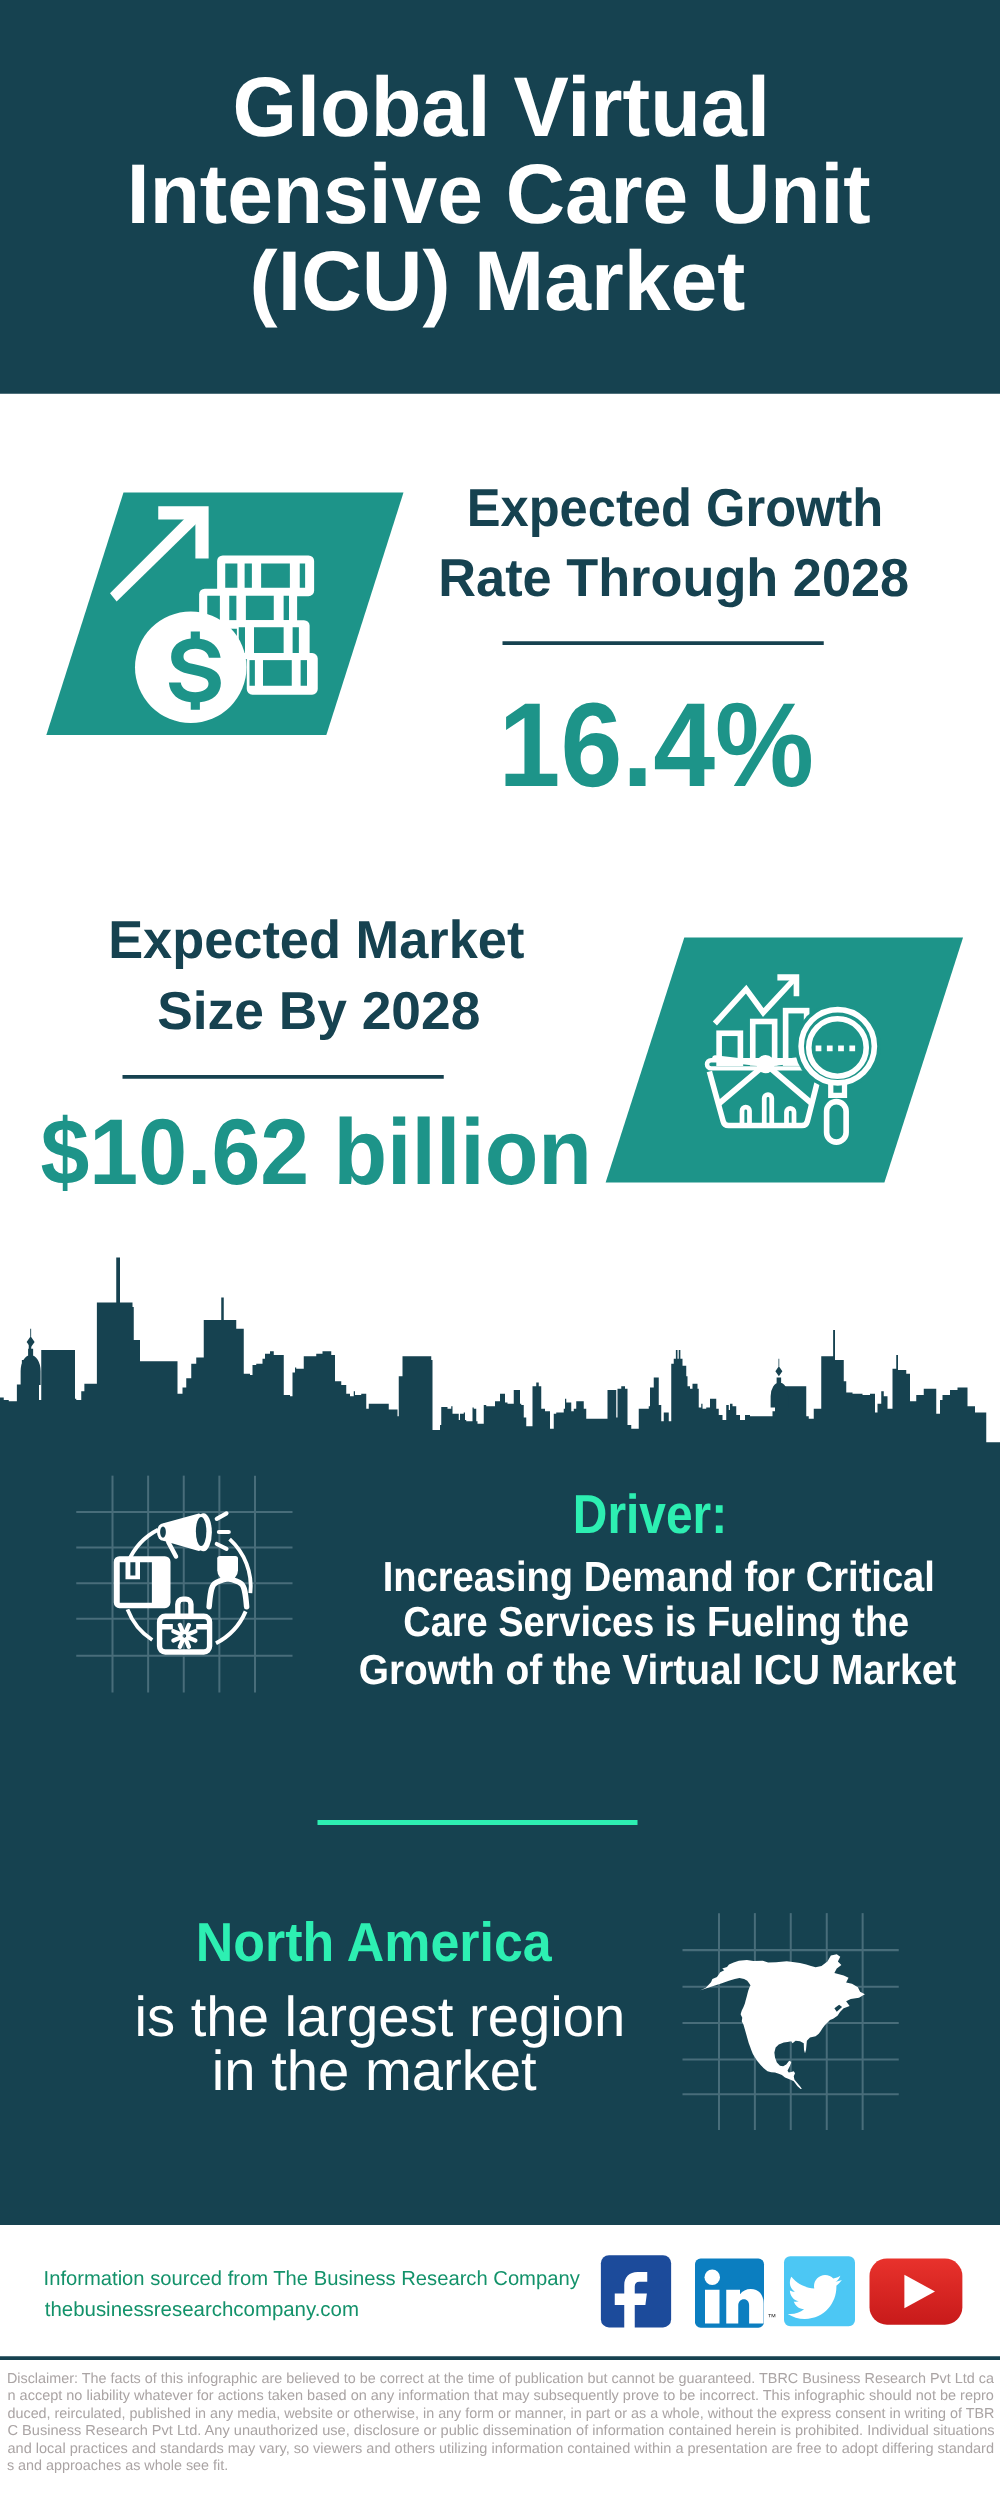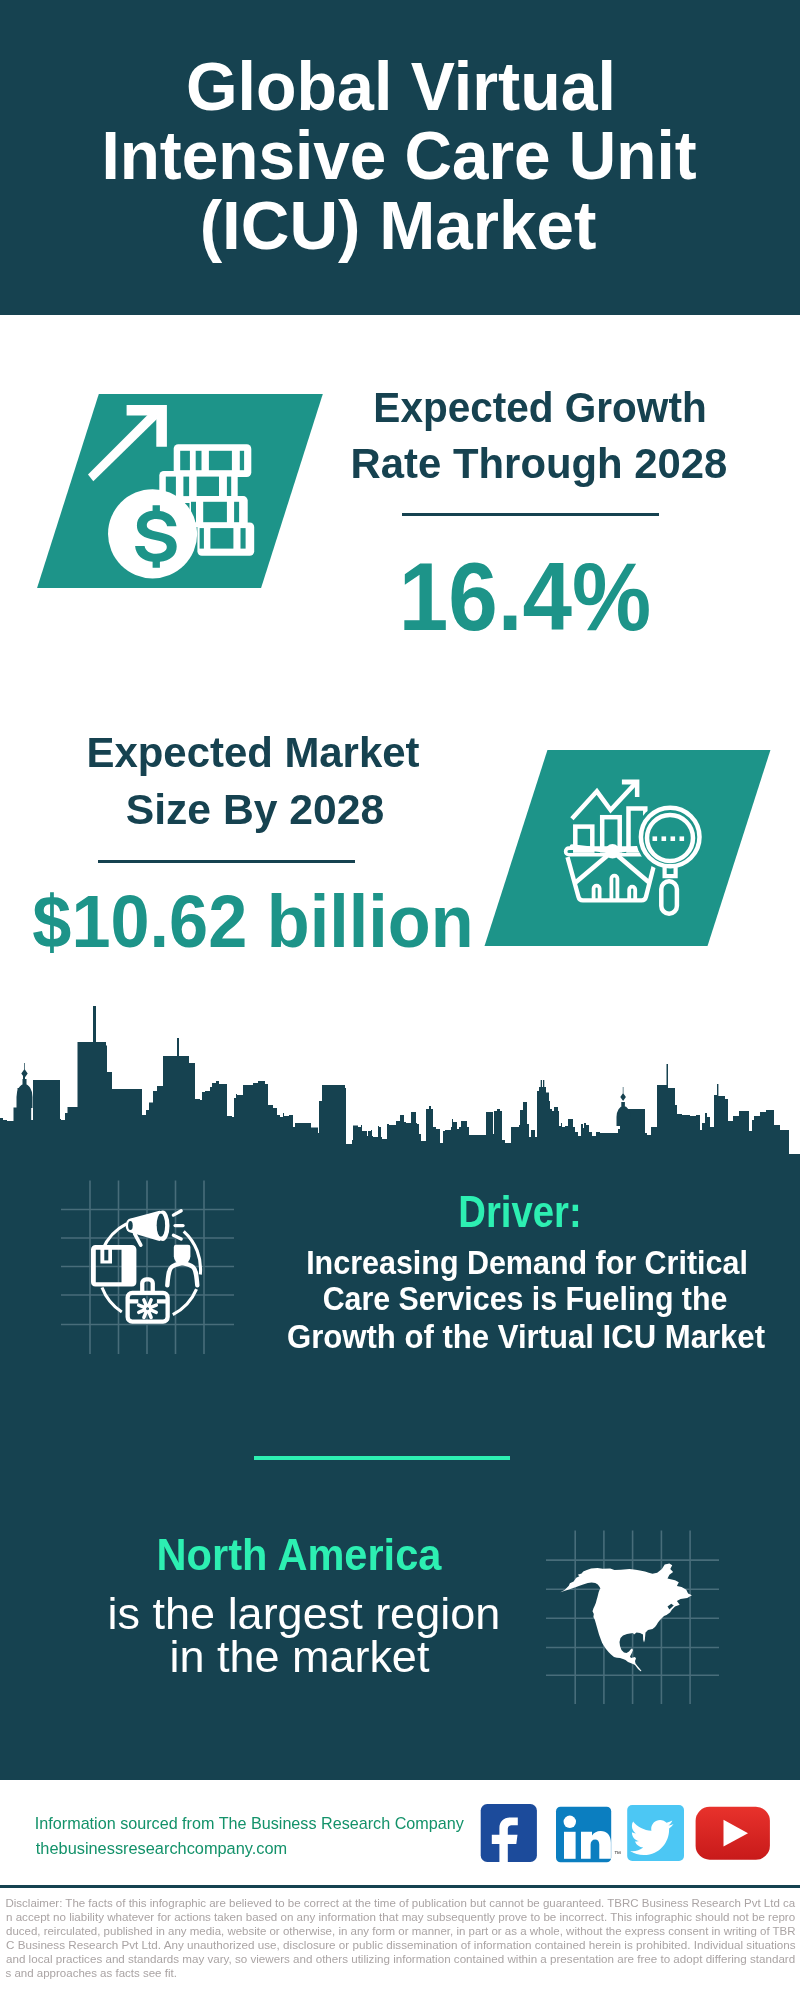--- a/index.html
+++ b/index.html
@@ -241,15 +241,15 @@
   </g>
 </svg>
 
   <div class="rule" style="left:0;top:1885px;width:800px;height:3px;background:#164250;"></div>
   <div style="position:absolute;left:0;top:0;width:800px;height:2000px;">
       <div class="dl" style="left:5.5px;top:1898.46px;transform:scaleX(1.0)">Disclaimer: The facts of this infographic are believed to be correct at the time of publication but cannot be guaranteed. TBRC Business Research Pvt Ltd ca</div>
       <div class="dl" style="left:5.5px;top:1912.46px;transform:scaleX(1.008)">n accept no liability whatever for actions taken based on any information that may subsequently prove to be incorrect. This infographic should not be repro</div>
       <div class="dl" style="left:5.5px;top:1926.46px;transform:scaleX(0.998)">duced, reirculated, published in any media, website or otherwise, in any form or manner, in part or as a whole, without the express consent in writing of TBR</div>
       <div class="dl" style="left:5.5px;top:1940.46px;transform:scaleX(1.015)">C Business Research Pvt Ltd. Any unauthorized use, disclosure or public dissemination of information contained herein is prohibited. Individual situations</div>
       <div class="dl" style="left:5.5px;top:1954.46px;transform:scaleX(1.01)">and local practices and standards may vary, so viewers and others utilizing information contained within a presentation are free to adopt differing standard</div>
-      <div class="dl" style="left:5.5px;top:1968.46px;transform:scaleX(1.0)">s and approaches as facts see fit.</div>
+      <div class="dl" style="left:5.5px;top:1968.46px;transform:scaleX(1.0)">s and approaches as whole see fit.</div>
     </div>
 </div>
 
 </body></html>

